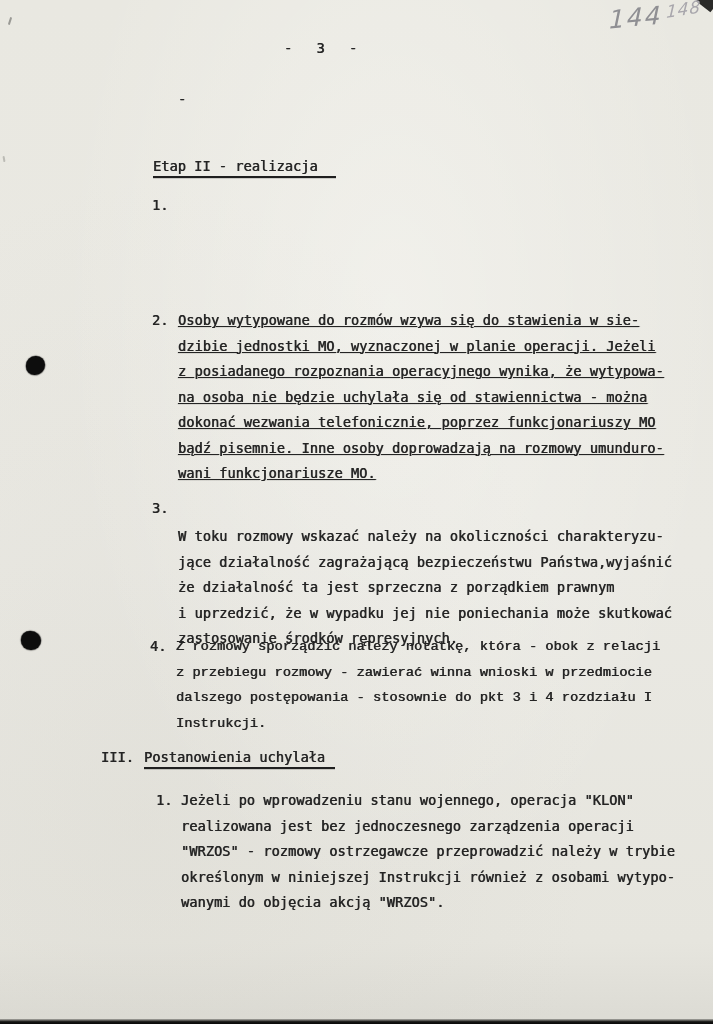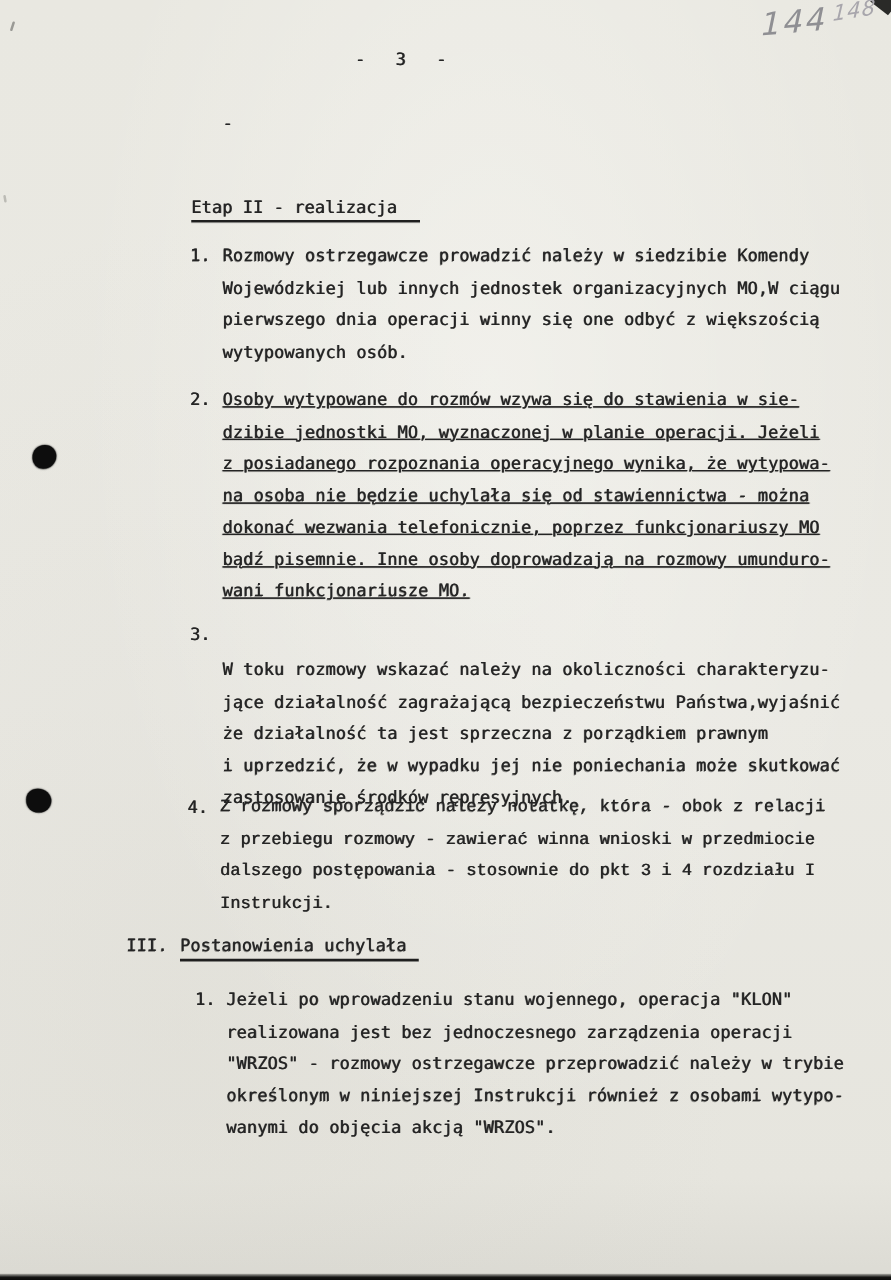--- a/index.html
+++ b/index.html
@@ -83,24 +83,20 @@
   <div class="pencil" style="left:609px; top:3px; font-size:25px; color:#8f8f93; transform:rotate(-5deg) skewX(-6deg); letter-spacing:2px;">144</div>
   <div class="pencil" style="left:666px; top:-1px; font-size:17px; color:#a8a6ac; transform:rotate(-9deg) skewX(-12deg); letter-spacing:1px;">148</div>
 
   <div class="typed page-number" style="left:284px; top:36px;">- 3 -</div>
 
   <div class="typed intro-lh" style="left:178px; top:88px;">-</div>
 
   <div class="typed" style="left:153px; top:154px;"><span class="underlined" style="padding-right:18px;">Etap II - realizacja</span></div>
 
   <div class="typed" style="left:152px; top:193px;">1.</div>
-  <div class="typed" style="left:178px; top:193px;">Rozmowy ostrzegawcze prowadzić należy w siedzibie Komendy
-Wojewódzkiej lub innych jednostek organizacyjnych MO,W ciągu
-pierwszego dnia operacji winny się one odbyć z większością
-wytypowanych osób.</div>
 
   <div class="typed" style="left:152px; top:308px;">2.</div>
   <div class="typed" style="left:178px; top:308px;text-decoration:underline;">Osoby wytypowane do rozmów wzywa się do stawienia w sie-
 dzibie jednostki MO, wyznaczonej w planie operacji. Jeżeli
 z posiadanego rozpoznania operacyjnego wynika, że wytypowa-
 na osoba nie będzie uchylała się od stawiennictwa - można
 dokonać wezwania telefonicznie, poprzez funkcjonariuszy MO
 bądź pisemnie. Inne osoby doprowadzają na rozmowy umunduro-
 wani funkcjonariusze MO.</div>
 

